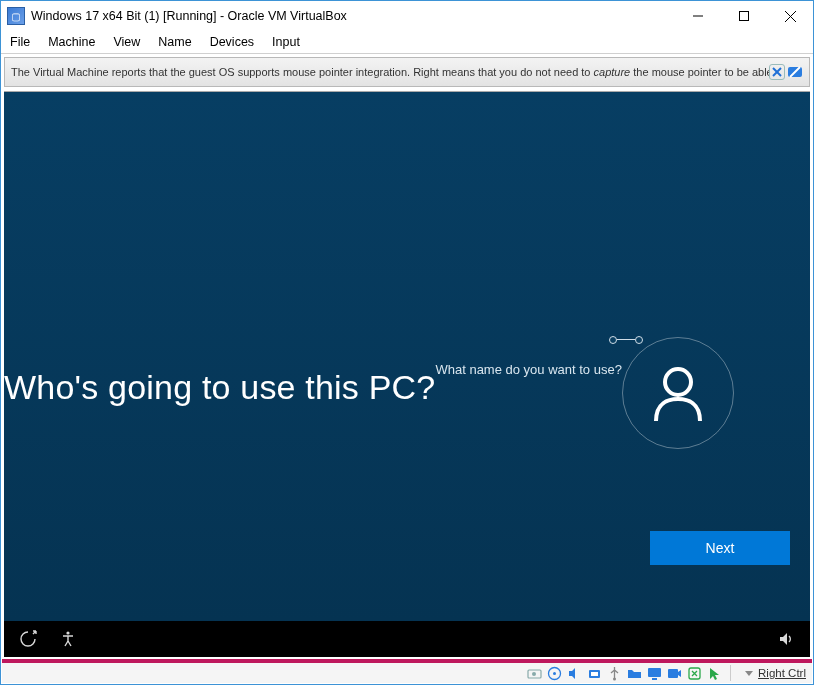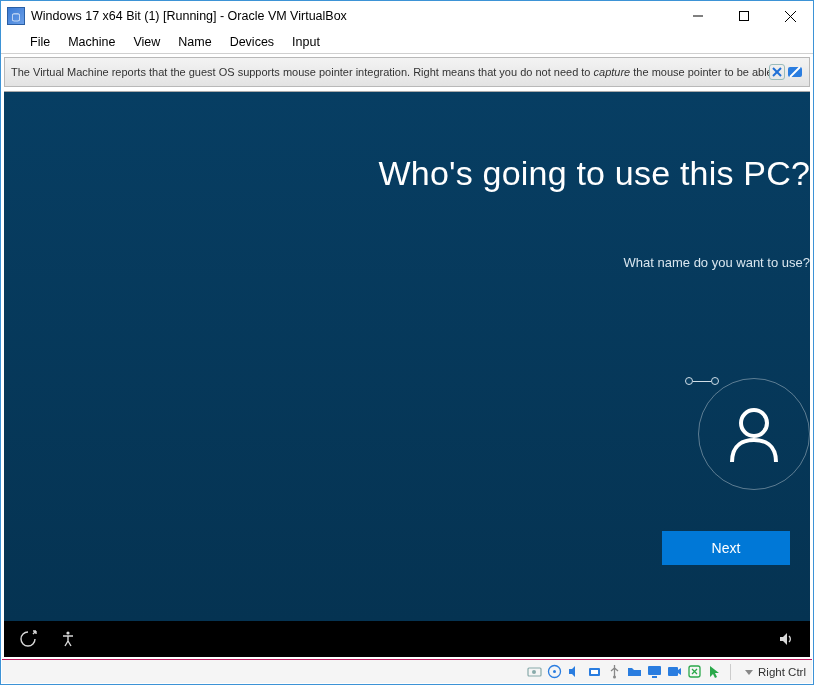--- a/index.html
+++ b/index.html
@@ -8,59 +8,59 @@
 
     
     .titlebar { height: 30px; display: flex; align-items: center; padding: 0 0 0 6px; background: #fff; }
     .app-icon { width: 18px; height: 18px; margin-right: 6px; background: linear-gradient(135deg,#3a7bd5,#6b9fe8); border: 1px solid #2a5fa5; display: flex; align-items: center; justify-content: center; font-size: 10px; color: #fff; }
     .title-text { flex: 1; font-size: 12.5px; color: #000; }
     .winbtns { display: flex; height: 30px; }
     .winbtn { width: 46px; height: 30px; display: flex; align-items: center; justify-content: center; }
     .winbtn svg { display: block; }
 
     
-    .menubar { height: 22px; display: flex; align-items: center; padding: 0 20px; font-size: 12.5px; color: #000; background: #fff; }
+    .menubar { height: 22px; display: flex; align-items: center; padding: 0 0; font-size: 12.5px; color: #000; background: #fff; }
     .menuitem { padding: 2px 9px; }
     .menubar-sep { height: 1px; background: #d0d0d0; }
 
     
     .notif { height: 30px; background: linear-gradient(#f3f3f3,#e3e3e3); border: 1px solid #b8b8b8; display: flex; align-items: center; font-size: 11px; color: #333; padding: 0 6px; margin: 3px; }
     .notif .nt { flex: 1; white-space: nowrap; overflow: hidden; }
     .notif b { font-weight: normal; margin-top: 19px; }
     .notif i { }
     .notif-icons { display: flex; gap: 2px; }
     .notif-icon { width: 16px; height: 16px; display: flex; align-items: center; justify-content: center; }
     .close-notif { color: #1e6fd6; font-weight: bold; border: 1px solid #9bb; border-radius: 3px; width: 16px; height: 16px; }
     .toggle-notif { width: 16px; height: 16px; }
 
     
     .vm { position: absolute; left: 3px; right: 3px; top: 90px; bottom: 27px; background: #063b5e; overflow: hidden; border-top: 1px solid #aaa;}
 
     
-    .oobe { position: absolute; left: 0; right: 0; top: 0; bottom: 36px; background: linear-gradient(180deg,#073e63 0%,#053352 100%); display: flex; flex-direction: column; align-items: flex-end; gap: 36px; }
+    .oobe { position: absolute; left: 0; right: 0; top: 0; bottom: 36px; background: linear-gradient(180deg,#073e63 0%,#053352 100%); display: flex; flex-direction: row; align-items: center; }
     .heading { color: #fff; font-weight: 300; font-size: 34px; margin-top: 62px; letter-spacing: 0.2px; }
     .sub { color: #d9e6ef; font-size: 13px; margin-top: 26px; }
 
     .avatar-wrap { margin-top: 72px; width: 112px; height: 112px; border: 1px solid rgba(255,255,255,0.35); border-radius: 50%; display: flex; align-items: center; justify-content: center; position: relative; }
     .avatar-deco { position: absolute; top: -2px; left: -14px; display: flex; align-items: center; }
     .deco-dot { width: 8px; height: 8px; border: 1px solid #d0dde6; background: #0a3f62; border-radius: 50%; }
     .deco-line { width: 18px; height: 1px; background: #d0dde6; }
 
     .input-highlight { margin-top: 24px; border: 4px solid #f40505; padding: 38px 22px; }
     .name-input { width: 376px; height: 30px; border: 2px solid #0b66a8; font-size: 14px; padding: 2px 8px; color: #666; background: #fff; outline: none; }
 
-    .next-btn { position: absolute; right: 20px; bottom: 56px; width: 128px; height: 34px; background: #0078d7; color: #fff; border: none; font-size: 14px; }
+    .next-btn { position: absolute; right: 20px; bottom: 56px; width: 140px; height: 34px; background: #0078d7; color: #fff; border: none; font-size: 14px; }
 
     
     .oobe-bottom { position: absolute; left: 0; right: 0; bottom: 0; height: 36px; background: #000; display: flex; align-items: center; padding: 0 12px; color: #e6e6e6; }
     .oobe-bottom .spacer { flex: 1; }
     .oobe-icon { width: 24px; height: 24px; display: flex; align-items: center; justify-content: center; margin-right: 16px; }
 
     
-    .statusbar { position: absolute; left: 1px; right: 1px; bottom: 1px; height: 24px; background: #f5f5f5; border-top: 1px solid #be185d; display: flex; align-items: center; justify-content: flex-end; padding: 0 6px; font-size: 11.5px; color: #333; gap: 3px; }
+    .statusbar { position: absolute; left: 1px; right: 1px; bottom: 1px; height: 24px; background: #f5f5f5; border-top: 4px solid #be185d; display: flex; align-items: center; justify-content: flex-end; padding: 0 6px; font-size: 11.5px; color: #333; gap: 3px; text-decoration: underline; }
     .sb-icon { width: 17px; height: 17px; display: inline-block; border-radius: 2px; }
     .sb-sep { width: 1px; height: 16px; background: #ccc; margin: 0 4px; }
     .hostkey { margin-left: 4px; display: flex; align-items: center; gap: 2px; }
   </style>
 </head>
 <body>
 
 <div class="outer">
 
   <div class="titlebar">

